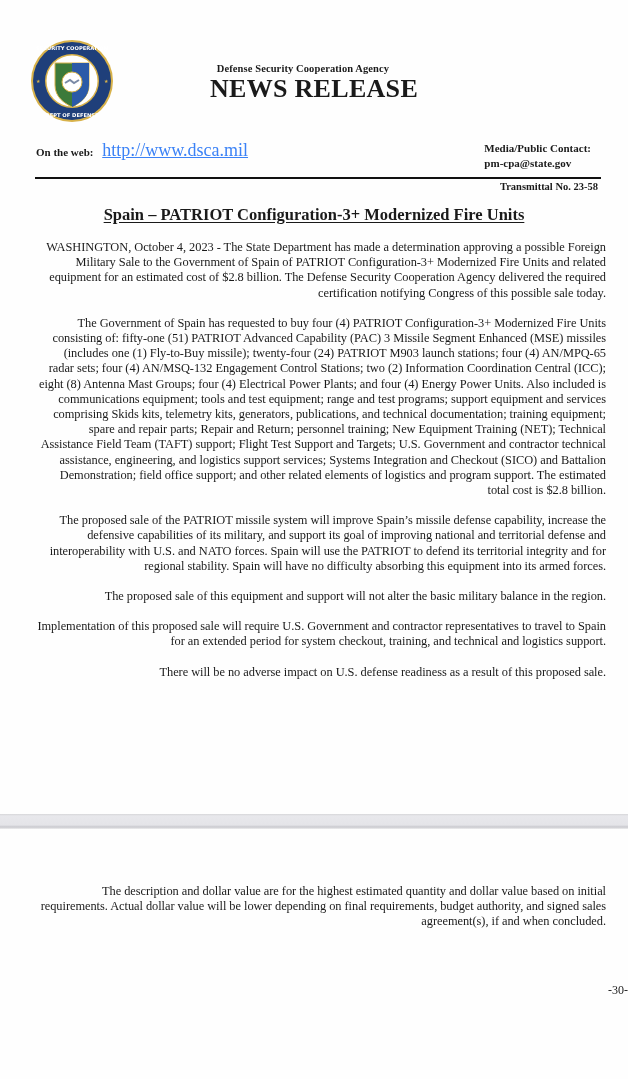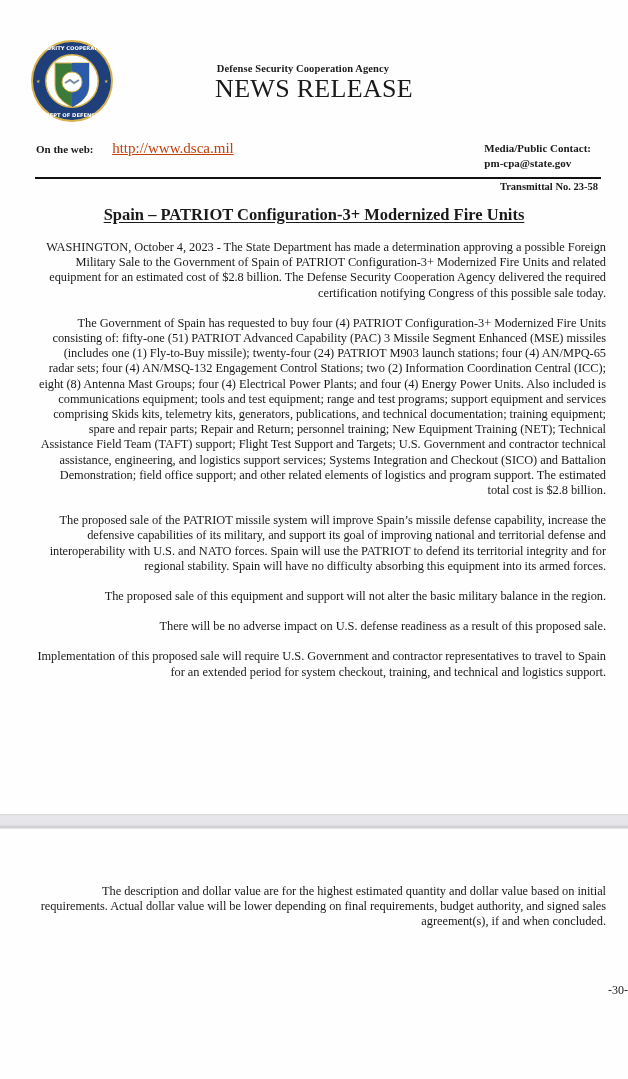--- a/index.html
+++ b/index.html
@@ -15,25 +15,25 @@
     position: absolute; left: 0; top: 814px; width: 628px; height: 15px;
     background: linear-gradient(#d6d6d9 0px, #e8e8ec 2px, #e4e4e8 11px, #c9c9ce 13px, #eeeeef 15px);
   }
   .seal { position: absolute; left: 30px; top: 39px; width: 84px; height: 84px; }
   .agency {
     position: absolute; left: 0; width: 606px; top: 63px; text-align: center;
     font-weight: bold; font-size: 10.5px; letter-spacing: 0.1px;
   }
   .news {
     position: absolute; left: 0; width: 628px; top: 74px; text-align: center;
-    font-weight: normal; font-size: 26px; letter-spacing: 0.3px;
+    font-weight: bold; font-size: 26px; letter-spacing: 0.3px;
   }
   .web { position: absolute; left: 36px; top: 140px; font-size: 11px; }
   .web b { font-weight: bold; }
-  .web a { color: #c2410c; text-decoration: underline; font-size: 15px; margin-left: 16px; }
+  .web a { color: #3b82f6; text-decoration: underline; font-size: 18px; margin-left: 6px; }
   .contact { position: absolute; right: 37px; top: 141px; text-align: left; font-size: 11px; font-weight: bold; line-height: 15px; }
   .rule { position: absolute; left: 35px; top: 177px; width: 566px; height: 2px; background: #111; }
   .transmittal { position: absolute; right: 30px; top: 181px; font-size: 10.5px; font-weight: bold; }
   .title {
     position: absolute; left: 0; width: 628px; top: 205px; text-align: center;
     font-weight: bold; font-size: 16.5px; text-decoration: underline; text-underline-offset: 2px;
   }
   .body-text {
     position: absolute; left: 36px; width: 570px;
     font-size: 12.4px; line-height: 15.2px; letter-spacing: -0.05px;
@@ -83,21 +83,21 @@
 <div class="rule"></div>
 <div class="transmittal">Transmittal No. 23-58</div>
 
 <div class="title">Spain – PATRIOT Configuration-3+ Modernized Fire Units</div>
 
 <div class="body-text p1">
   <p>WASHINGTON, October 4, 2023 - The State Department has made a determination approving a possible Foreign Military Sale to the Government of Spain of PATRIOT Configuration-3+ Modernized Fire Units and related equipment for an estimated cost of $2.8 billion.  The Defense Security Cooperation Agency delivered the required certification notifying Congress of this possible sale today.</p>
   <p>The Government of Spain has requested to buy four (4) PATRIOT Configuration-3+ Modernized Fire Units consisting of:  fifty-one (51) PATRIOT Advanced Capability (PAC) 3 Missile Segment Enhanced (MSE) missiles (includes one (1) Fly-to-Buy missile); twenty-four (24) PATRIOT M903 launch stations; four (4) AN/MPQ-65 radar sets; four (4) AN/MSQ-132 Engagement Control Stations; two (2) Information Coordination Central (ICC); eight (8) Antenna Mast Groups; four (4) Electrical Power Plants; and four (4) Energy Power Units.  Also included is communications equipment; tools and test equipment; range and test programs; support equipment and services comprising Skids kits, telemetry kits, generators, publications, and technical documentation; training equipment; spare and repair parts; Repair and Return; personnel training; New Equipment Training (NET); Technical Assistance Field Team (TAFT) support; Flight Test Support and Targets; U.S. Government and contractor technical assistance, engineering, and logistics support services; Systems Integration and Checkout (SICO) and Battalion Demonstration; field office support; and other related elements of logistics and program support.  The estimated total cost is $2.8 billion.</p>
   <p>The proposed sale of the PATRIOT missile system will improve Spain’s missile defense capability, increase the defensive capabilities of its military, and support its goal of improving national and territorial defense and interoperability with U.S. and NATO forces.  Spain will use the PATRIOT to defend its territorial integrity and for regional stability.  Spain will have no difficulty absorbing this equipment into its armed forces.</p>
   <p>The proposed sale of this equipment and support will not alter the basic military balance in the region.</p>
+  <p>Implementation of this proposed sale will require U.S. Government and contractor representatives to travel to Spain for an extended period for system checkout, training, and technical and logistics support.</p>
   <p>There will be no adverse impact on U.S. defense readiness as a result of this proposed sale.</p>
-  <p>Implementation of this proposed sale will require U.S. Government and contractor representatives to travel to Spain for an extended period for system checkout, training, and technical and logistics support.</p>
 </div>
 
 <div class="body-text p2">
   <p>The description and dollar value are for the highest estimated quantity and dollar value based on initial requirements.  Actual dollar value will be lower depending on final requirements, budget authority, and signed sales agreement(s), if and when concluded.</p>
 </div>
 
 <div class="pagenum">-30-</div>
 
 </body></html>

